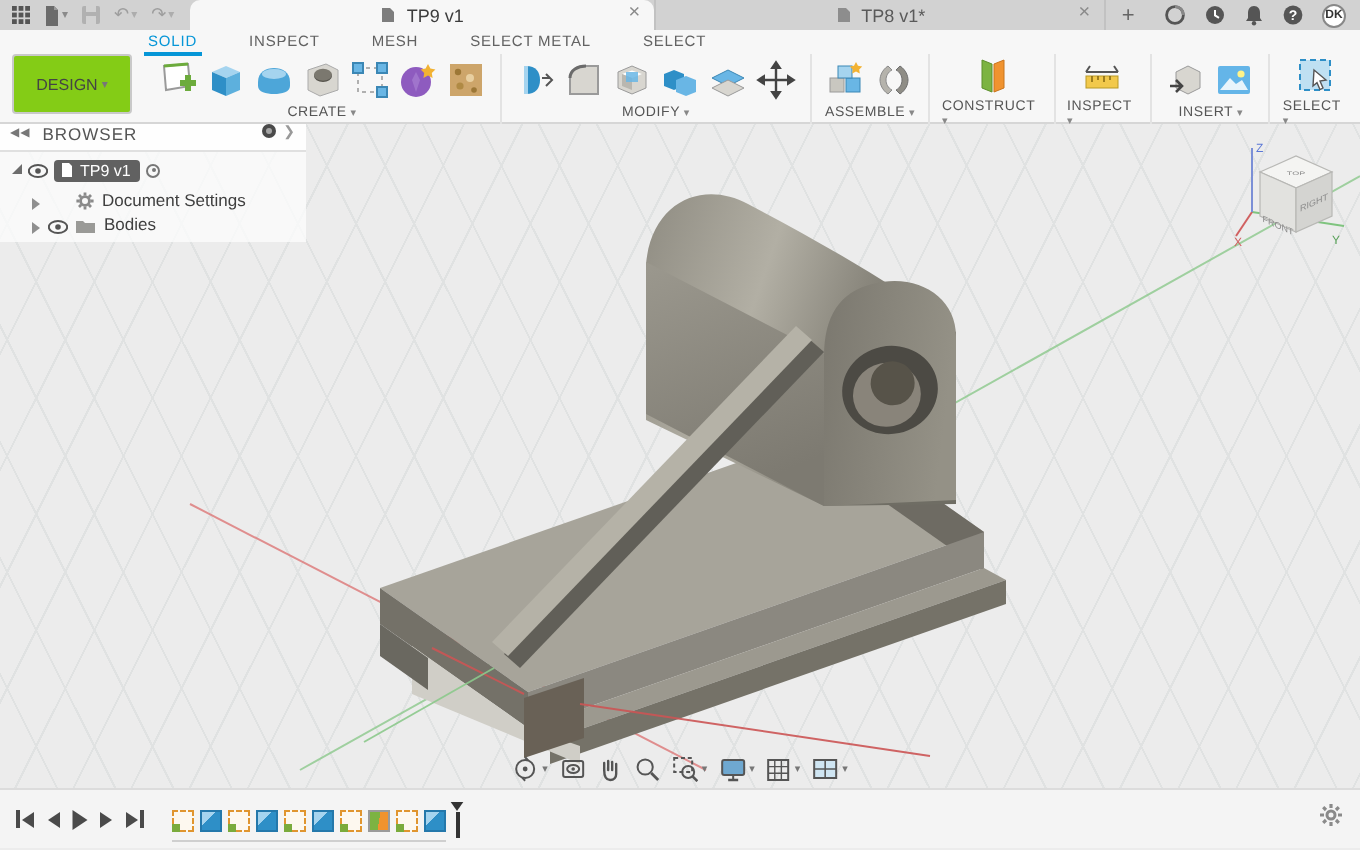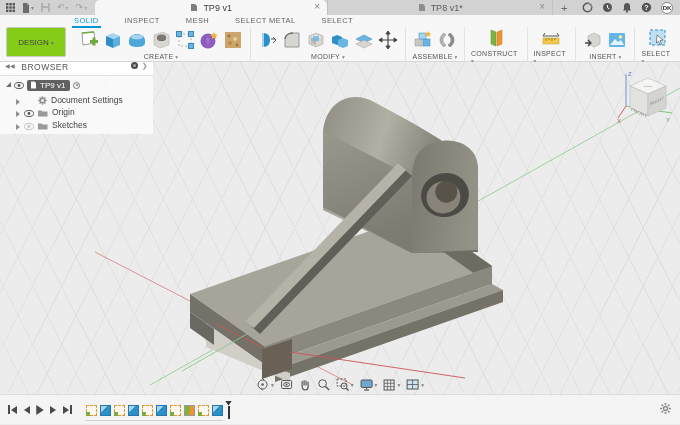--- a/index.html
+++ b/index.html
@@ -480,34 +480,21 @@
       <span class="tri-col"></span>
       <span class="eye">
           <svg width="10" height="7">
             <ellipse cx="5" cy="3.5" rx="4.6" ry="3" fill="none" stroke="#555" stroke-width="1"></ellipse>
             <circle cx="5" cy="3.5" r="1.4" fill="#555"></circle>
           </svg>
         </span>
       <svg width="10" height="8">
           <path d="M0,1.5 h3.5 l1,1 h5 v5 h-9.5 z" fill="#9a9a97"></path>
         </svg>
-      <span class="lbl">Origin</span>
-    </div>
-    <div class="br-row">
-      <span class="tri-col"></span>
-      <span class="eye dim">
-          <svg width="10" height="7">
-            <ellipse cx="5" cy="3.5" rx="4.6" ry="3" fill="none" stroke="#555" stroke-width="1"></ellipse>
-            <circle cx="5" cy="3.5" r="1.4" fill="#555"></circle>
-          </svg>
-        </span>
-      <svg width="10" height="8">
-          <path d="M0,1.5 h3.5 l1,1 h5 v5 h-9.5 z" fill="#9a9a97"></path>
-        </svg>
-      <span class="lbl">Sketches</span>
+      <span class="lbl">Bodies</span>
     </div>
   </div>
 
   <div class="viewcube">
     <svg width="58" height="58">
       <line x1="10" y1="40" x2="56" y2="47" stroke="#7fc47f" stroke-width="1"></line>
       <line x1="10" y1="40" x2="2" y2="52" stroke="#d06060" stroke-width="1"></line>
       <line x1="10" y1="40" x2="10" y2="8" stroke="#7b8fd6" stroke-width="1"></line>
       <text x="12" y="10" font-size="6" fill="#5a77d6">Z</text>
       <text x="1" y="57" font-size="6" fill="#d06060">X</text>

